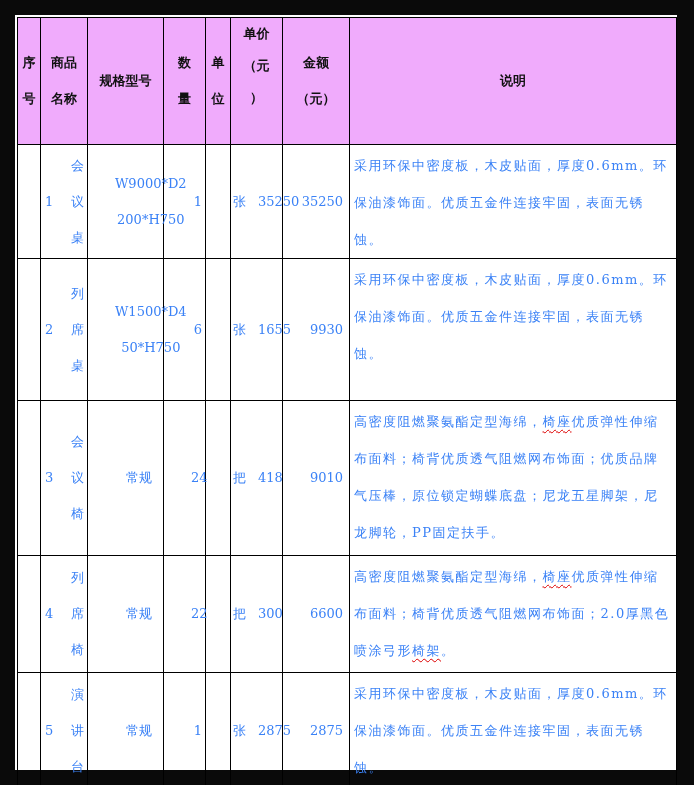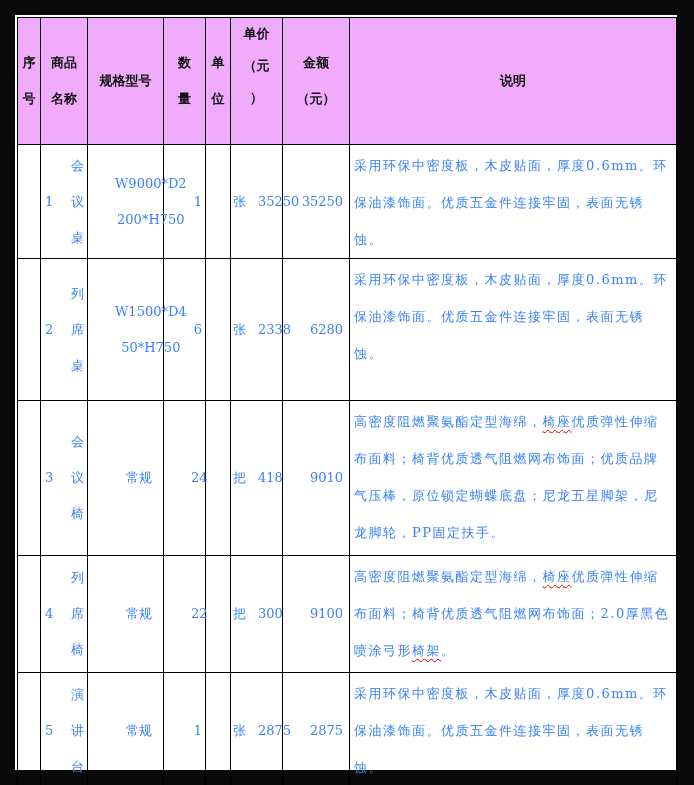--- a/index.html
+++ b/index.html
@@ -55,22 +55,22 @@
     <td class="r">35250</td>
     <td class="desc">采用环保中密度板，木皮贴面，厚度0.6mm。环保油漆饰面。优质五金件连接牢固，表面无锈蚀。</td>
   </tr>
 
   <tr style="height:142px">
     <td class="c">2</td>
     <td class="c"><span class="stack"><span>列席</span><br><span>桌</span></span></td>
     <td class="c"><span class="stack"><span>W1500*D4</span><br><span>50*H750</span></span></td>
     <td class="c">6</td>
     <td class="c">张</td>
-    <td class="c">2338</td>
-    <td class="r">6280</td>
+    <td class="c">1655</td>
+    <td class="r">9930</td>
     <td class="desc">采用环保中密度板，木皮贴面，厚度0.6mm。环保油漆饰面。优质五金件连接牢固，表面无锈蚀。</td>
   </tr>
 
   <tr style="height:155px">
     <td class="c">3</td>
     <td class="c"><span class="stack"><span>会议</span><br><span>椅</span></span></td>
     <td class="c">常规</td>
     <td class="c">24</td>
     <td class="c">把</td>
     <td class="c">418</td>
@@ -78,21 +78,21 @@
     <td class="desc"><span>高密度阻燃聚氨酯定型海绵，</span><span class="wavy">椅座</span><span>优质弹性伸缩布面料；椅背优质透气阻燃网布饰面；优质品牌气压棒，原位锁定蝴蝶底盘；尼龙五星脚架，尼龙脚轮，PP固定扶手。</span></td>
   </tr>
 
   <tr style="height:117px">
     <td class="c">4</td>
     <td class="c"><span class="stack"><span>列席</span><br><span>椅</span></span></td>
     <td class="c">常规</td>
     <td class="c">22</td>
     <td class="c">把</td>
     <td class="c">300</td>
-    <td class="r">9100</td>
+    <td class="r">6600</td>
     <td class="desc"><span>高密度阻燃聚氨酯定型海绵，</span><span class="wavy">椅座</span><span>优质弹性伸缩布面料；椅背优质透气阻燃网布饰面；2.0厚黑色喷涂弓形</span><span class="wavy">椅架</span><span>。</span></td>
   </tr>
 
   <tr style="height:117px">
     <td class="c">5</td>
     <td class="c"><span class="stack"><span>演讲</span><br><span>台</span></span></td>
     <td class="c">常规</td>
     <td class="c">1</td>
     <td class="c">张</td>
     <td class="c">2875</td>

